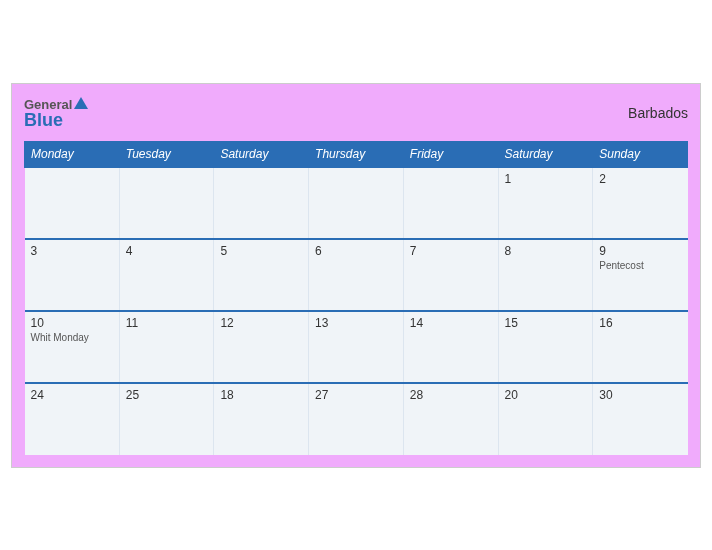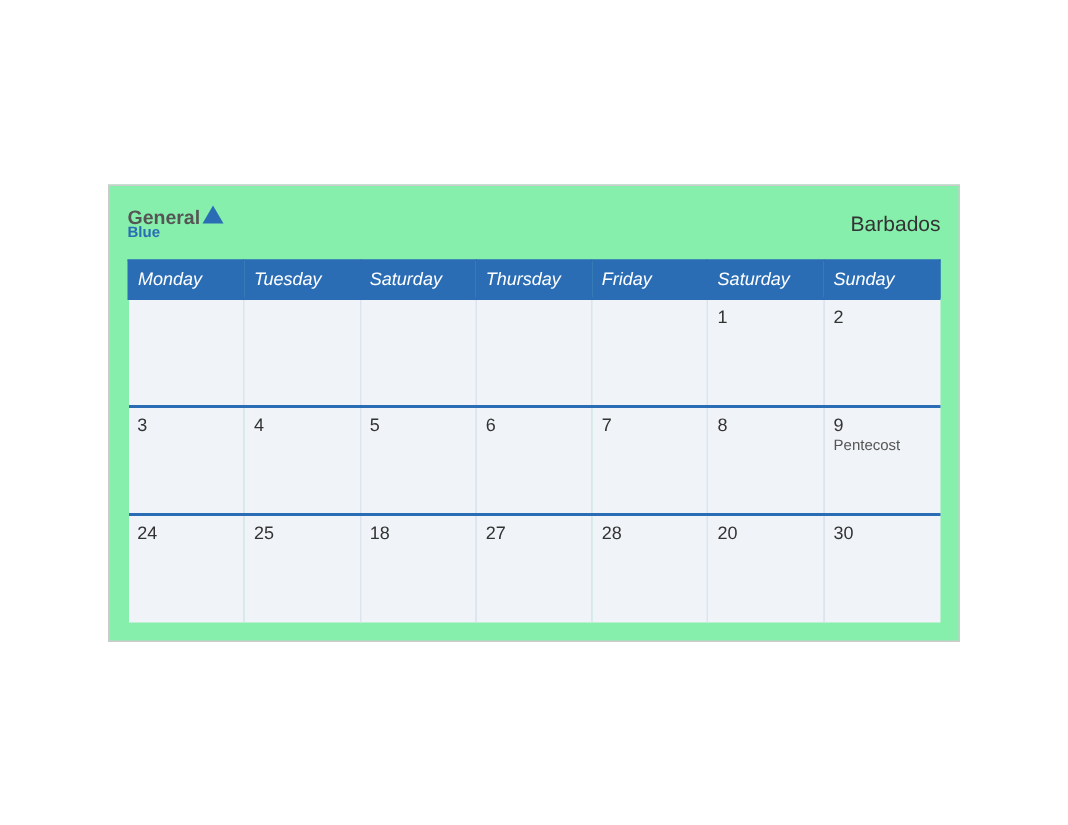--- a/index.html
+++ b/index.html
@@ -6,22 +6,22 @@
     body {
       width: 712px;
       height: 550px;
       background: #fff;
       font-family: Arial, sans-serif;
       display: flex;
       align-items: center;
       justify-content: center;
     }
     .calendar-container {
-      width: 568px;
-      background: #86efac;
+      width: 690px;
+      background: #f0abfc;
       border: 1px solid #ccc;
       padding: 10px 12px 12px;
     }
     .header {
       display: flex;
       align-items: center;
       justify-content: space-between;
       margin-bottom: 8px;
       padding: 4px 0;
     }
@@ -30,21 +30,21 @@
       align-items: center;
       gap: 2px;
     }
     .logo-general {
       font-size: 13px;
       font-weight: bold;
       color: #555;
       line-height: 1;
     }
     .logo-blue {
-      font-size: 10px;
+      font-size: 18px;
       font-weight: bold;
       color: #2a6db5;
       line-height: 1;
     }
     .logo-icon {
       width: 0;
       height: 0;
       border-left: 7px solid transparent;
       border-right: 7px solid transparent;
       border-bottom: 12px solid #2a6db5;
@@ -174,20 +174,44 @@
           <td>
             <span class="day-number">8</span>
           </td>
           <td>
             <span class="day-number">9</span>
             <span class="holiday">Pentecost</span>
           </td>
         </tr>
         <tr>
           <td>
+            <span class="day-number">10</span>
+            <span class="holiday">Whit Monday</span>
+          </td>
+          <td>
+            <span class="day-number">11</span>
+          </td>
+          <td>
+            <span class="day-number">12</span>
+          </td>
+          <td>
+            <span class="day-number">13</span>
+          </td>
+          <td>
+            <span class="day-number">14</span>
+          </td>
+          <td>
+            <span class="day-number">15</span>
+          </td>
+          <td>
+            <span class="day-number">16</span>
+          </td>
+        </tr>
+        <tr>
+          <td>
             <span class="day-number">24</span>
           </td>
           <td>
             <span class="day-number">25</span>
           </td>
           <td>
             <span class="day-number">18</span>
           </td>
           <td>
             <span class="day-number">27</span>

